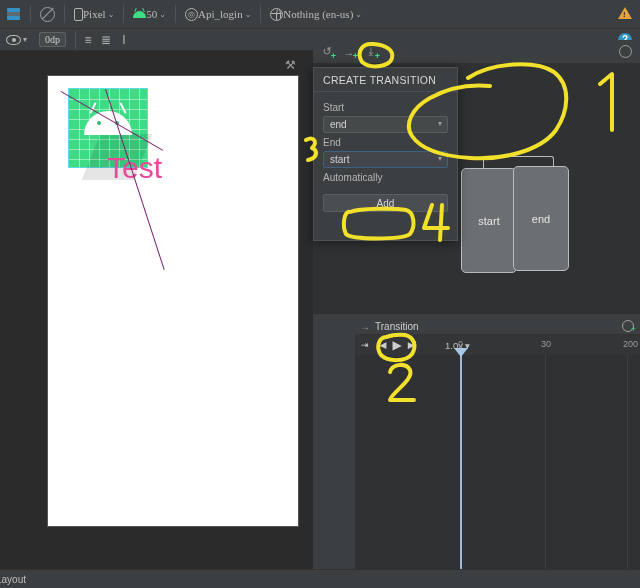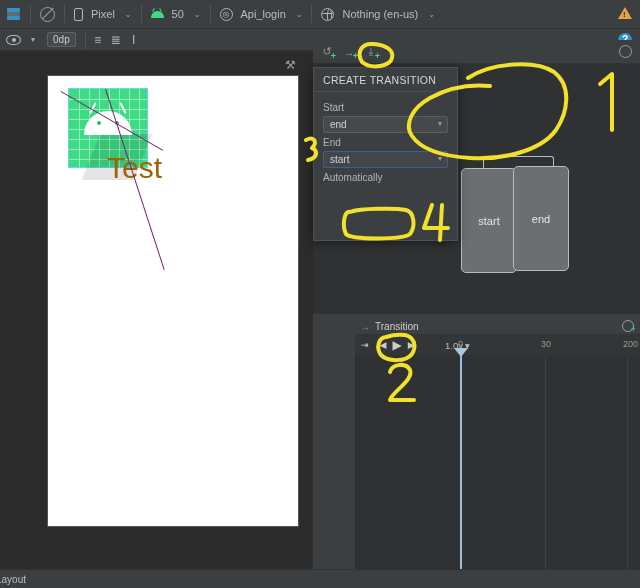--- a/index.html
+++ b/index.html
@@ -18,23 +18,23 @@
   }
 
   
   .toolbar1 {
     position: absolute; left: 0; top: 0; width: 640px; height: 29px;
     background: #3c3f41;
     border-bottom: 1px solid #323232;
     display: flex; align-items: center;
   }
   .tb-item {
-    display: flex; align-items: center; gap: 8px;
+    display: flex; align-items: center; gap: 0;
     height: 22px; padding: 0 6px;
-    color: #bbbbbb; font-size: 11px; white-space: nowrap;
+    color: #bbbbbb; font-size: 11px; white-space: nowrap; font-family: Liberation Serif, serif;
   }
   .tb-sep {
     width: 1px; height: 18px; background: #4f5355; margin: 0 3px;
   }
   .caret { font-size: 8px; color: #a9a9a9; margin-left: 2px; }
 
   .layers-ico { width: 15px; height: 15px; position: relative; }
   .layers-ico i {
     position: absolute; left: 1px; width: 13px; height: 4px;
     border-radius: 1px; display: block;
@@ -168,21 +168,21 @@
   .eye-dot.l { left: 13px; }
   .eye-dot.r { right: 13px; }
   .droid-shadow {
     position: absolute; left: 22px; top: 45px;
     width: 52px; height: 46px;
     background: rgba(0,0,0,0.10);
     transform: skewX(-22deg);
   }
   .test-label {
     position: absolute; left: 59px; top: 75px;
-    font-size: 30px; color: #a16207; font-family: "Liberation Sans", sans-serif;
+    font-size: 30px; color: #ec4899; font-family: "Liberation Sans", sans-serif;
   }
   .drag-line {
     position: absolute; transform-origin: 0 0; height: 0;
     border-top: 1.6px solid #7a1f6e;
   }
 
   
   .motion-top-bar {
     position: absolute; left: 313px; top: 40px; width: 327px; height: 24px;
     background: #3c3f41; display: flex; align-items: center;
@@ -453,20 +453,23 @@
       <div class="dlg-label">Start</div>
       <div class="dlg-select">
         <span>end</span>
       </div>
       <div class="dlg-label">End</div>
       <div class="dlg-select focused">
         <span>start</span>
       </div>
       <div class="dlg-label">Automatically</div>
     </div>
+    <div class="dlg-add">
+      <span>Add</span>
+    </div>
   </div>
 
   <div class="timeline-hdr">
     <span class="tl-arrow">→</span>
     <span class="tl-title">Transition</span>
     <span class="tl-stopwatch"></span>
   </div>
 
   <div class="timeline-ctl">
     <span class="play-ico" style="margin-left:6px">⇥</span>

